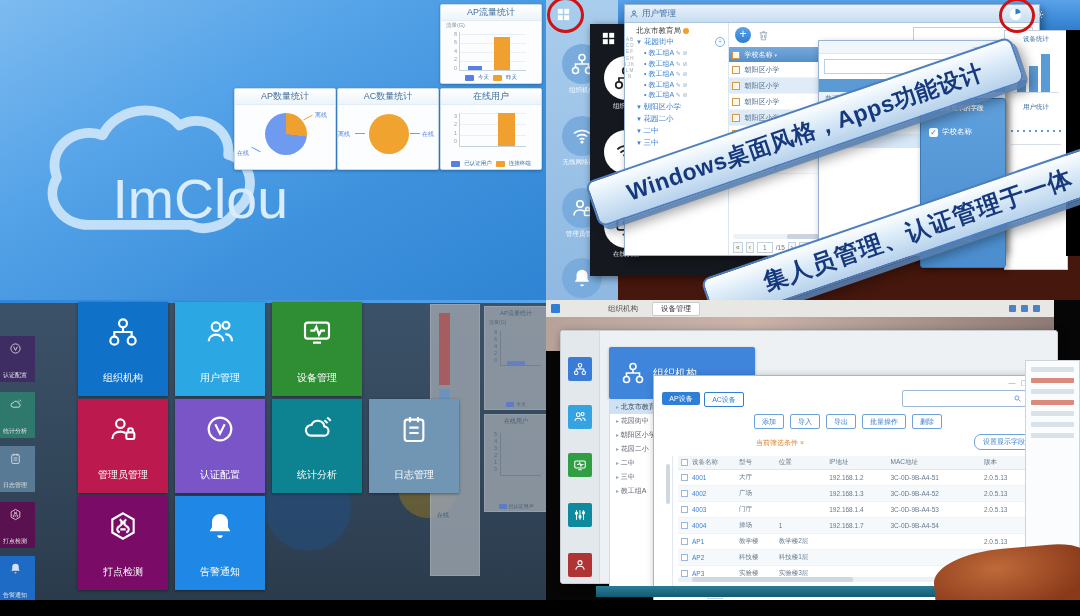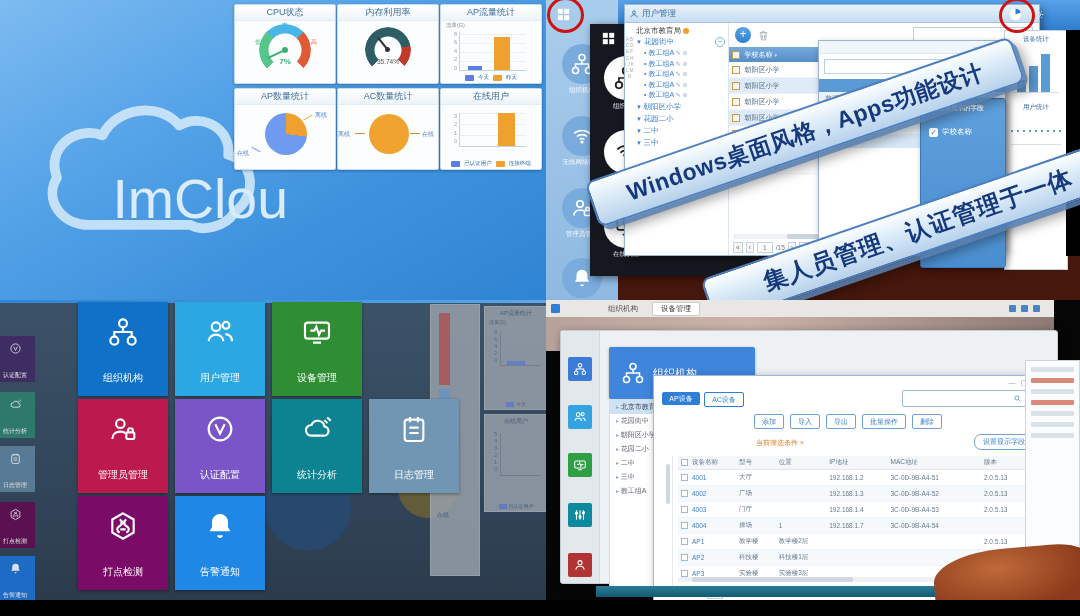--- a/index.html
+++ b/index.html
@@ -343,45 +343,20 @@
 <div class="stage">
 
   <section class="tl abs">
     <div class="logo-wrap abs">
       <svg class="ic" width="250" height="150" viewBox="0 0 150 92">
         <path d="M30,84 C12,84 2,68 10,55 C3,37 21,23 38,29 C46,12 73,8 85,23 C99,15 117,25 115,41 C131,45 133,66 119,76 C113,86 98,88 92,84 L30,84" fill="none" stroke="#cfe7fb" stroke-width="6" stroke-linejoin="round" stroke-linecap="round" opacity="0.9"></path>
         <text x="44" y="80" font-size="34" fill="#d8ecfb" font-family="Liberation Sans, sans-serif">ImCloud</text>
       </svg>
     </div>
 
-    <div class="wcard" style="left:234px;top:4px;height:78px;">
-      <div class="wtitle">CPU状态</div>
-      <div class="wbody">
-        <div class="g1">
-          <div class="g1a"></div>
-          <div class="g1n"></div>
-            <div class="g1hub"></div>
-          <span class="glab g1low">低</span>
-          <span class="glab g1mid">中</span>
-          <span class="glab g1high">高</span>
-          <span class="g1val">7%</span>
-        </div>
-      </div>
-    </div>
-    <div class="wcard" style="left:337px;top:4px;height:78px;">
-      <div class="wtitle">内存利用率</div>
-      <div class="wbody">
-        <div class="g2">
-          <div class="g2a"></div>
-            <div class="g2n"></div>
-            <div class="g2hub"></div>
-          <span class="g2val">35.74%</span>
-        </div>
-      </div>
-    </div>
     <div class="wcard" style="left:440px;top:4px;height:78px;">
       <div class="wtitle">AP流量统计</div>
       <div class="wbody">
         <span class="ylab">流量(G)</span>
         <div class="yt">
           <b>8</b>
             <b>6</b>
             <b>4</b>
             <b>2</b>
             <b>0</b>

